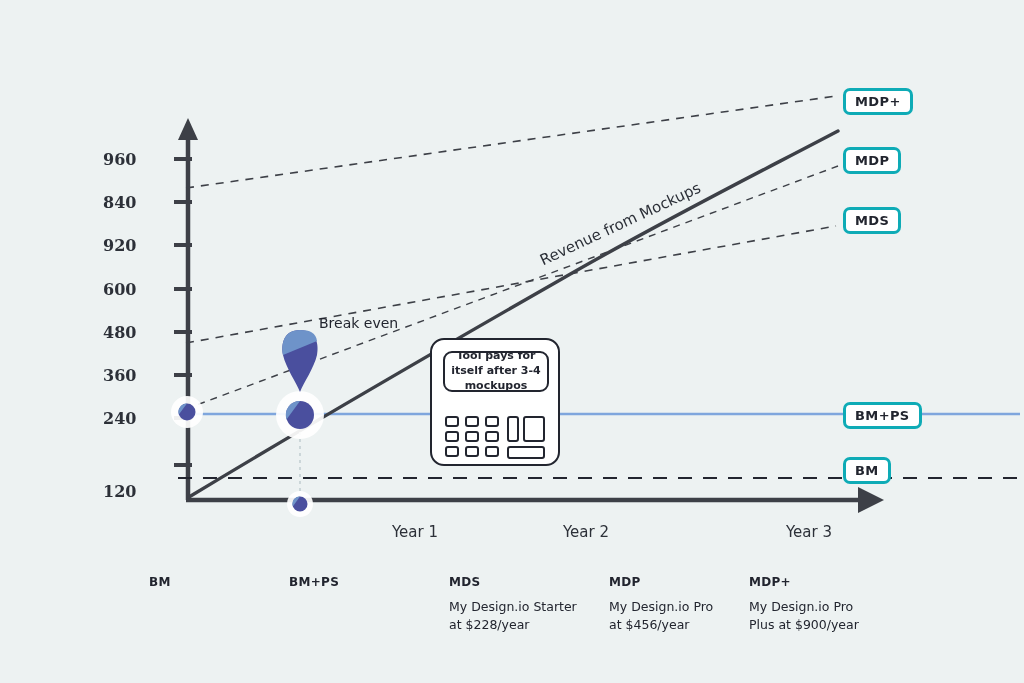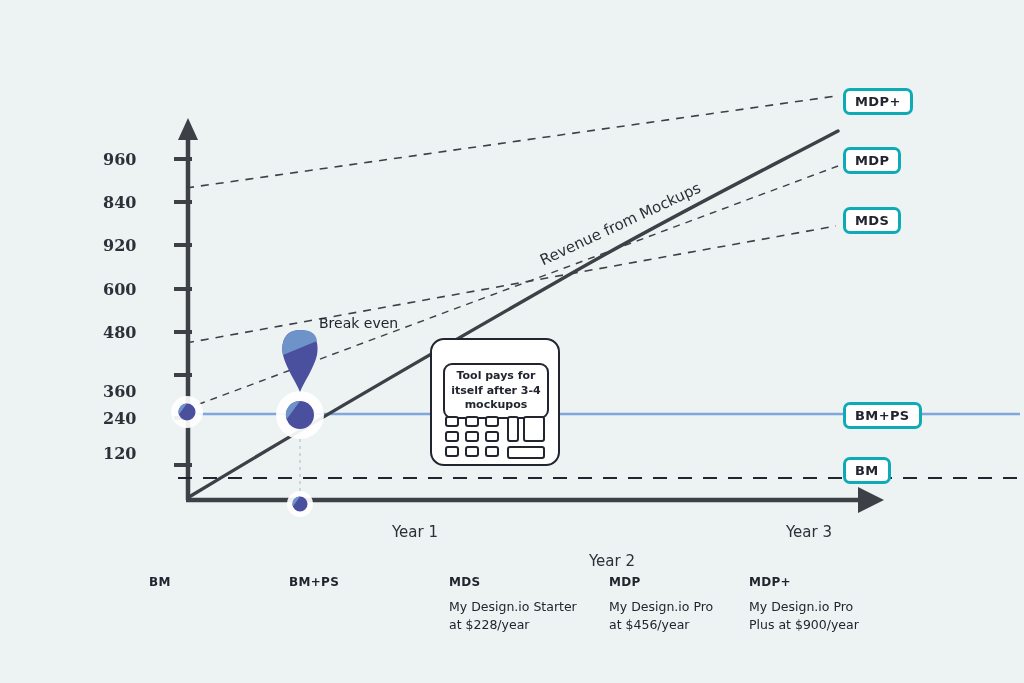--- a/index.html
+++ b/index.html
@@ -94,22 +94,22 @@
   .calc{
     position:absolute;
     left:430px; top:338px;
     width:130px; height:128px;
     background:#ffffff;
     border:2px solid #22252f;
     border-radius:14px;
   }
   .calc-screen{
     position:absolute;
-    left:11px; top:23px;
-    width:106px; height:56px;
+    left:11px; top:11px;
+    width:106px; height:41px;
     background:#ffffff;
     border:2px solid #22252f;
     border-radius:9px;
     display:flex; align-items:center; justify-content:center;
     text-align:center;
     font-size:11px;
     font-weight:bold;
     line-height:1.35;
     color:#22252f;
     padding:2px 4px;
@@ -219,26 +219,26 @@
                C 316 333, 310 330, 300 330 Z" fill="#6e93c9"></path>
     </g>
 
   </svg>
 
   <div class="ylab" style="left:103px; top:150px;">960</div>
   <div class="ylab" style="left:103px; top:193px;">840</div>
   <div class="ylab" style="left:103px; top:236px;">920</div>
   <div class="ylab" style="left:103px; top:280px;">600</div>
   <div class="ylab" style="left:103px; top:323px;">480</div>
-  <div class="ylab" style="left:103px; top:382px;">360</div>
+  <div class="ylab" style="left:103px; top:366px;">360</div>
   <div class="ylab" style="left:103px; top:409px;">240</div>
-  <div class="ylab" style="left:103px; top:444px;">120</div>
+  <div class="ylab" style="left:103px; top:482px;">120</div>
 
   <div class="xlab" style="left:318px; top:523px;">Year 1</div>
-  <div class="xlab" style="left:515px; top:523px;margin-top:29px;">Year 2</div>
+  <div class="xlab" style="left:489px; top:523px;">Year 2</div>
   <div class="xlab" style="left:712px; top:523px;">Year 3</div>
 
   <div class="badge" style="left:843px; top:88px;">MDP+</div>
   <div class="badge" style="left:843px; top:147px;">MDP</div>
   <div class="badge" style="left:843px; top:207px;">MDS</div>
   <div class="badge" style="left:843px; top:402px;">BM+PS</div>
   <div class="badge" style="left:843px; top:457px;">BM</div>
 
   <div class="breakeven-label">Break even</div>
 

